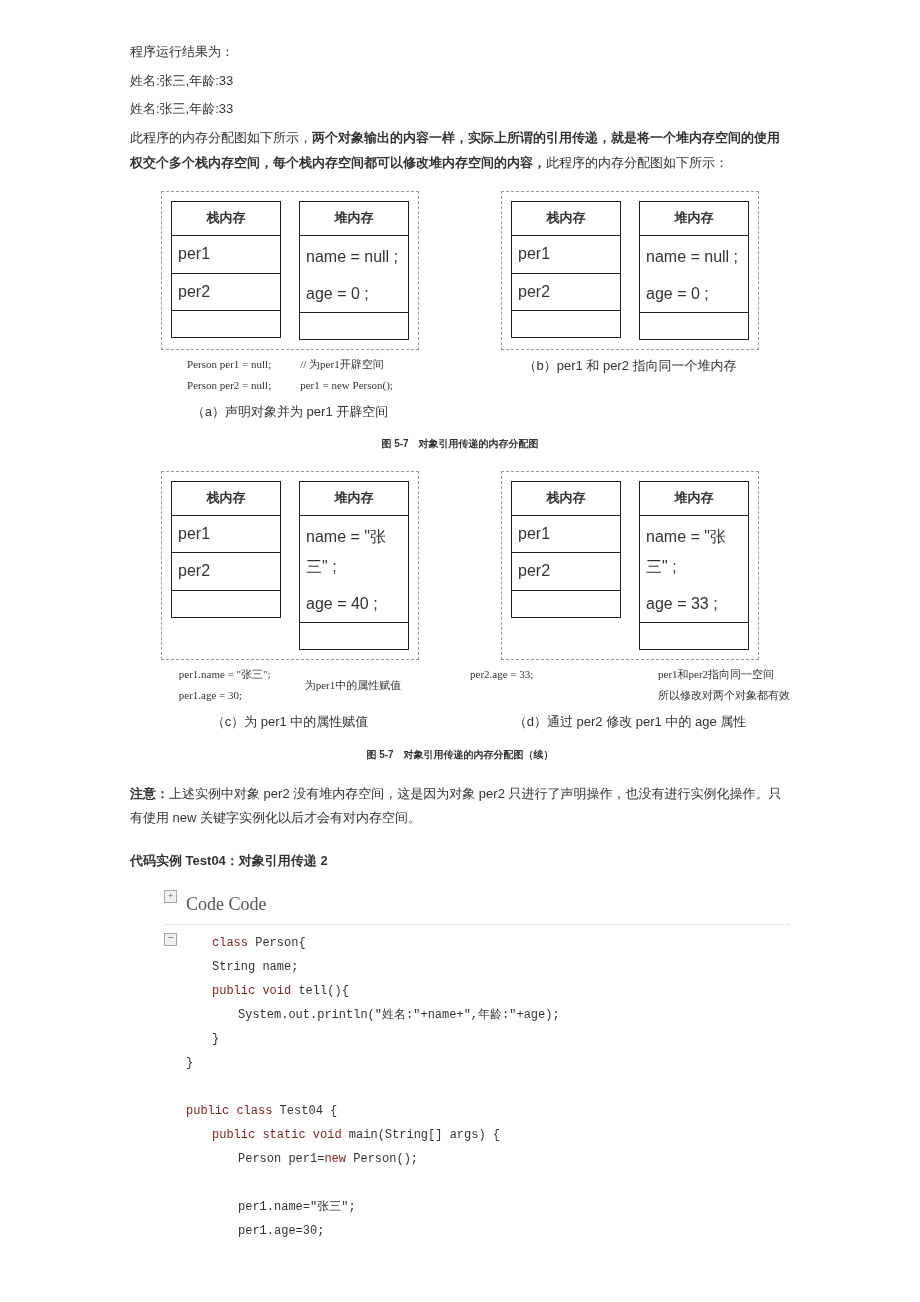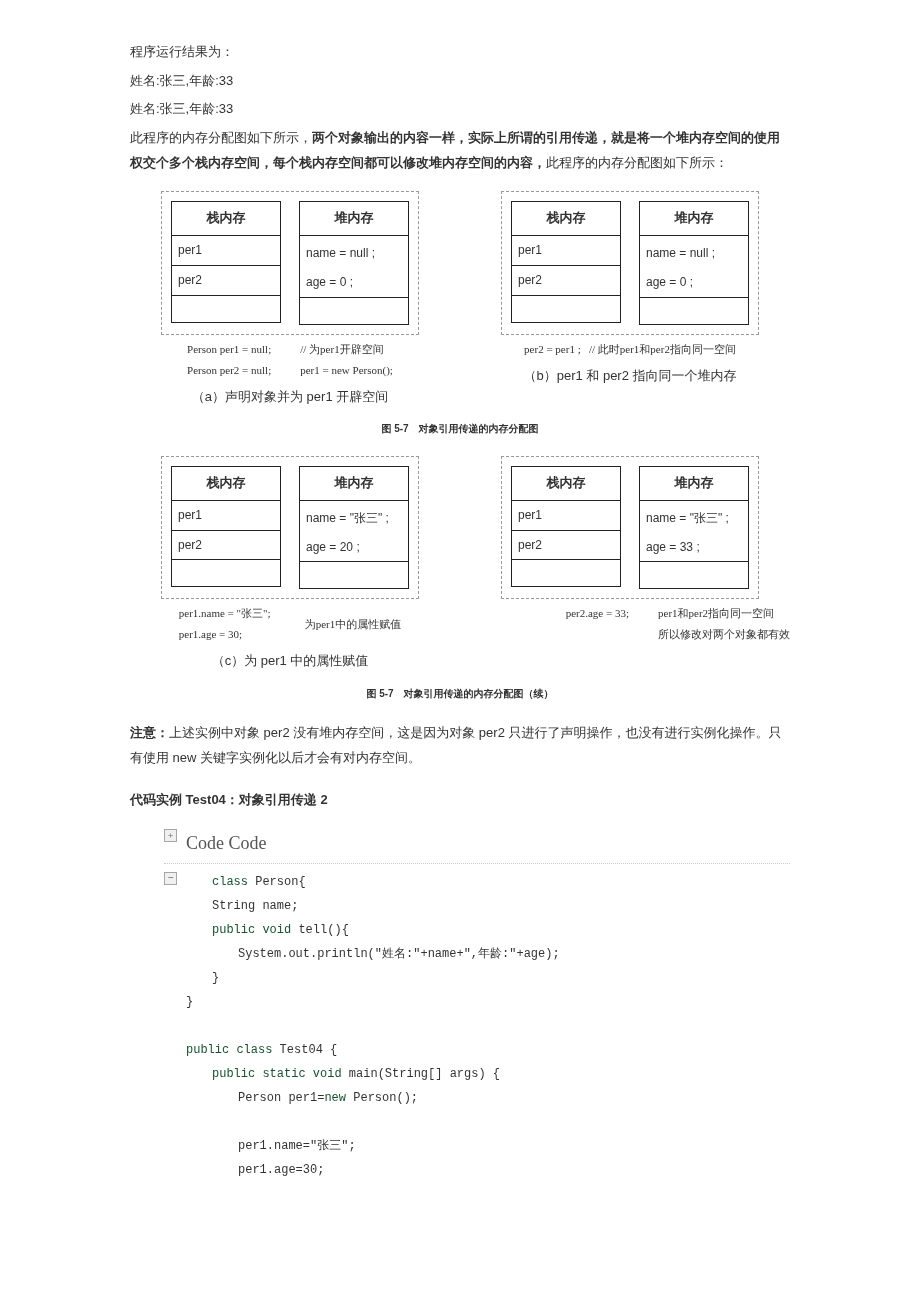--- a/index.html
+++ b/index.html
@@ -4,33 +4,33 @@
 <style>
 body{font-family:"Microsoft YaHei",SimSun,Arial,sans-serif;font-size:13px;color:#333;margin:0;padding:40px 130px;background:#fff;line-height:1.9}
 .p{margin:0 0 4px}
 .bold{font-weight:bold}
 .figure{margin:16px 0;text-align:center}
 .fig-row{display:flex;justify-content:space-between;gap:20px;margin-bottom:10px}
 .fig-cell{flex:1;text-align:center}
 .mem-diagram{display:flex;justify-content:center;gap:18px;align-items:flex-start;padding:6px}
 .mem-box{border:1px solid #222;width:108px}
 .mem-box .hdr{border-bottom:1px solid #222;font-weight:bold;padding:4px;font-family:SimSun;font-size:13px}
-.mem-box .cell{border-bottom:1px solid #222;padding:3px;font-size:12px;text-align:left;padding-left:6px}
+.mem-box .cell{border-bottom:1px solid #222;padding:3px;font-size:16px;text-align:left;padding-left:6px}
 .mem-box .cell:last-child{border-bottom:none}
 .mem-box .blank{height:20px}
 .mem-note{font-size:11px;margin-top:4px;text-align:left;font-family:SimSun}
 .fig-caption{font-size:13px;margin-top:4px}
 .fig-main-caption{text-align:center;font-weight:bold;font-size:10px;margin:8px 0 18px}
 .section-title{margin-top:18px}
 .code-block{margin:10px 0 0 34px;font-family:Consolas,"Courier New",monospace;font-size:12px;line-height:2}
 .vc-header{font-family:Georgia,"Times New Roman",serif;font-size:18px;color:#555;border-bottom:1px dotted #ccc;padding:2px 0 2px 22px;position:relative}
 .vc-icon{position:absolute;left:0;top:6px;width:11px;height:11px;border:1px solid #a6a6a6;background:#f0f0f0;display:flex;align-items:center;justify-content:center;font-size:10px;line-height:1;color:#666}
 .code-body{padding:6px 0 0 22px;position:relative}
 .collapse-icon{position:absolute;left:0;top:8px;width:11px;height:11px;border:1px solid #a6a6a6;background:#f0f0f0;display:flex;align-items:center;justify-content:center;font-size:10px;line-height:1;color:#666}
-.kw{color:#14532d}
+.kw{color:#7f1d1d}
 .ind1{padding-left:26px}
 .ind2{padding-left:52px}
 .diagram-wrap{border:1px dashed #999;padding:3px;display:inline-block}
 </style>
 </head>
 <body>
 
 <p class="p">程序运行结果为：</p>
 <p class="p">姓名:张三,年龄:33</p>
 <p class="p">姓名:张三,年龄:33</p>
@@ -84,42 +84,39 @@
      <div class="cell blank"></div>
     </div>
     <div class="mem-box">
      <div class="hdr">堆内存</div>
      <div class="cell" style="border-bottom:none;padding-top:6px">name = null ;</div>
      <div class="cell" style="border-bottom:none">age = 0 ;</div>
      <div class="cell blank" style="border-top:1px solid #222"></div>
     </div>
    </div>
    </div>
-   <div class="mem-note" style="text-align:center">
-    <span>per2 = per1 ;</span>&nbsp;&nbsp;&nbsp;<span>// 此时per1和per2指向同一空间</span>
-   </div>
    <div class="fig-caption">（b）per1 和 per2 指向同一个堆内存</div>
   </div>
  </div>
  <div class="fig-main-caption">图 5-7　对象引用传递的内存分配图</div>
 
  <div class="fig-row">
   <div class="fig-cell">
    <div class="diagram-wrap">
    <div class="mem-diagram">
     <div class="mem-box">
      <div class="hdr">栈内存</div>
      <div class="cell">per1</div>
      <div class="cell">per2</div>
      <div class="cell blank"></div>
     </div>
     <div class="mem-box">
      <div class="hdr">堆内存</div>
      <div class="cell" style="border-bottom:none;padding-top:6px">name = "张三" ;</div>
-     <div class="cell" style="border-bottom:none">age = 20 ;</div>
+     <div class="cell" style="border-bottom:none">age = 40 ;</div>
      <div class="cell blank" style="border-top:1px solid #222"></div>
     </div>
    </div>
    </div>
    <div class="mem-note" style="display:flex;gap:34px;justify-content:center">
     <div>
      <div>per1.name = "张三";</div>
      <div>per1.age = 30;</div>
     </div>
     <div style="display:flex;align-items:center">为per1中的属性赋值</div>
@@ -137,27 +134,28 @@
      <div class="cell blank"></div>
     </div>
     <div class="mem-box">
      <div class="hdr">堆内存</div>
      <div class="cell" style="border-bottom:none;padding-top:6px">name = "张三" ;</div>
      <div class="cell" style="border-bottom:none">age = 33 ;</div>
      <div class="cell blank" style="border-top:1px solid #222"></div>
     </div>
    </div>
    </div>
-   <div class="mem-note" style="display:flex;gap:29px;justify-content:flex-end">
+   <div class="mem-note" style="display:flex;gap:29px;justify-content:space-between">
     <div>per2.age = 33;</div>
     <div>
      <div>per1和per2指向同一空间</div>
      <div>所以修改对两个对象都有效</div>
     </div>
    </div>
+   <div class="fig-caption">（d）通过 per2 修改 per1 中的 age 属性</div>
   </div>
  </div>
  <div class="fig-main-caption">图 5-7　对象引用传递的内存分配图（续）</div>
 </div>
 
 <p class="p">
 <span class="bold">注意：</span><span>上述实例中对象 per2 没有堆内存空间，这是因为对象 per2 只进行了声明操作，也没有进行实例化操作。只有使用 new 关键字实例化以后才会有对内存空间。</span>
 </p>
 
 <p class="p bold section-title">

